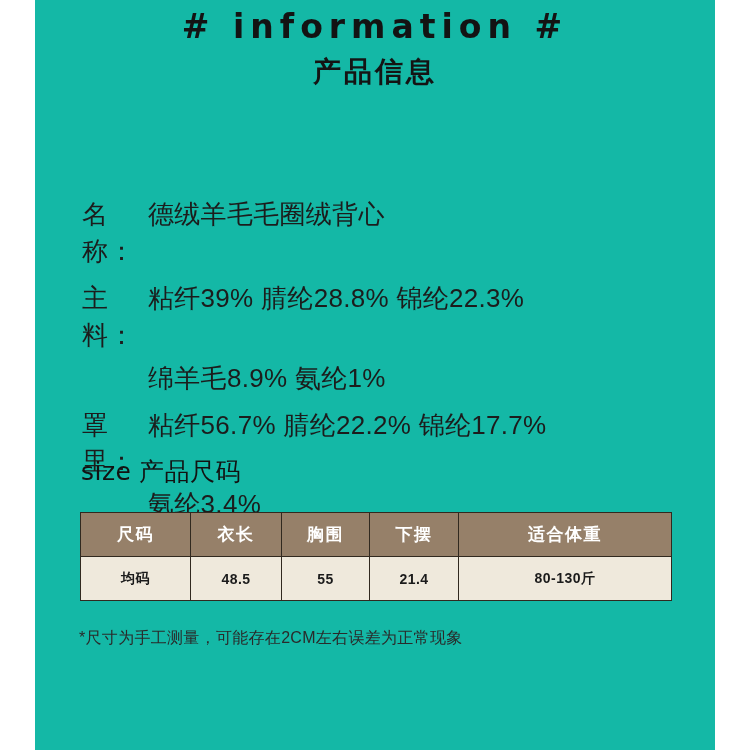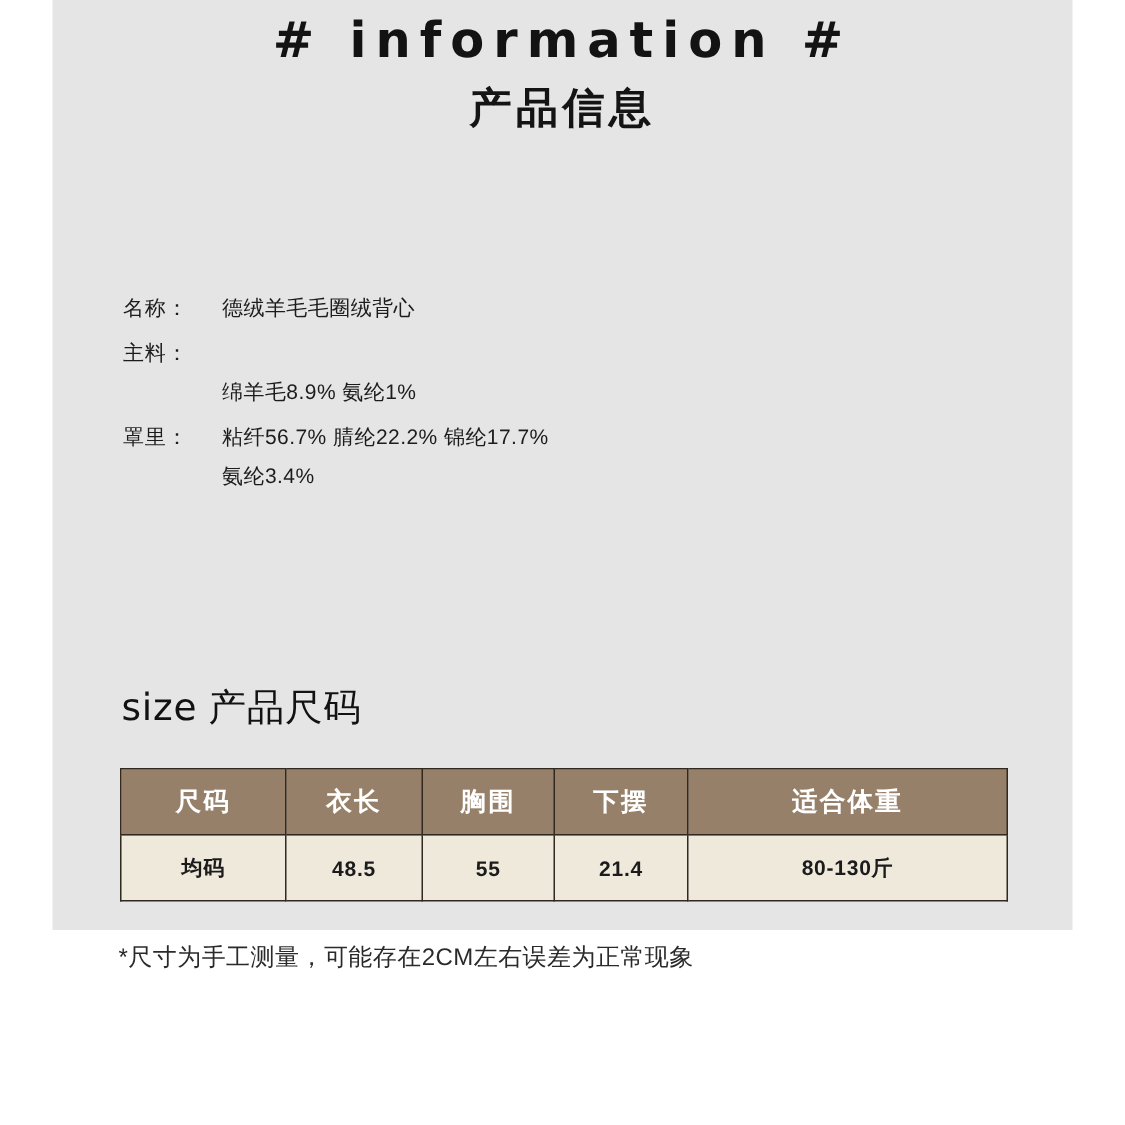--- a/index.html
+++ b/index.html
@@ -12,22 +12,22 @@
     height: 750px;
     font-family: "Liberation Sans", "DejaVu Sans", sans-serif;
     overflow: hidden;
     position: relative;
   }
   #panel {
     position: absolute;
     left: 35px;
     top: 0;
     width: 680px;
-    height: 620px;
-    background: #e5e5e5;
+    height: 750px;
+    background: #14b8a6;
   }
   
   #header {
     position: absolute;
     left: 0;
     top: 0;
     width: 680px;
     text-align: center;
   }
   #title {
@@ -55,21 +55,21 @@
   #info {
     position: absolute;
     left: 47px;
     top: 196px;
     width: 600px;
   }
   .info-row {
     display: flex;
     align-items: baseline;
     margin-bottom: 10px;
-    font-size: 14px;
+    font-size: 26px;
     color: #1c1c1c;
     line-height: 1.42;
   }
   .info-label {
     width: 66px;
     flex: 0 0 66px;
     letter-spacing: 0.5px;
   }
   .info-value {
     flex: 1 1 auto;
@@ -151,20 +151,21 @@
     <h2 id="subtitle">产品信息</h2>
   </div>
 
   <div id="info">
     <div class="info-row">
       <span class="info-label">名称：</span>
       <span class="info-value">德绒羊毛毛圈绒背心</span>
     </div>
     <div class="info-row">
       <span class="info-label">主料：</span>
+      <span class="info-value">粘纤39% 腈纶28.8% 锦纶22.3%</span>
     </div>
     <div class="info-row cont">
       <span class="info-label"></span>
       <span class="info-value">绵羊毛8.9% 氨纶1%</span>
     </div>
     <div class="info-row">
       <span class="info-label">罩里：</span>
       <span class="info-value">粘纤56.7% 腈纶22.2% 锦纶17.7%</span>
     </div>
     <div class="info-row cont">

